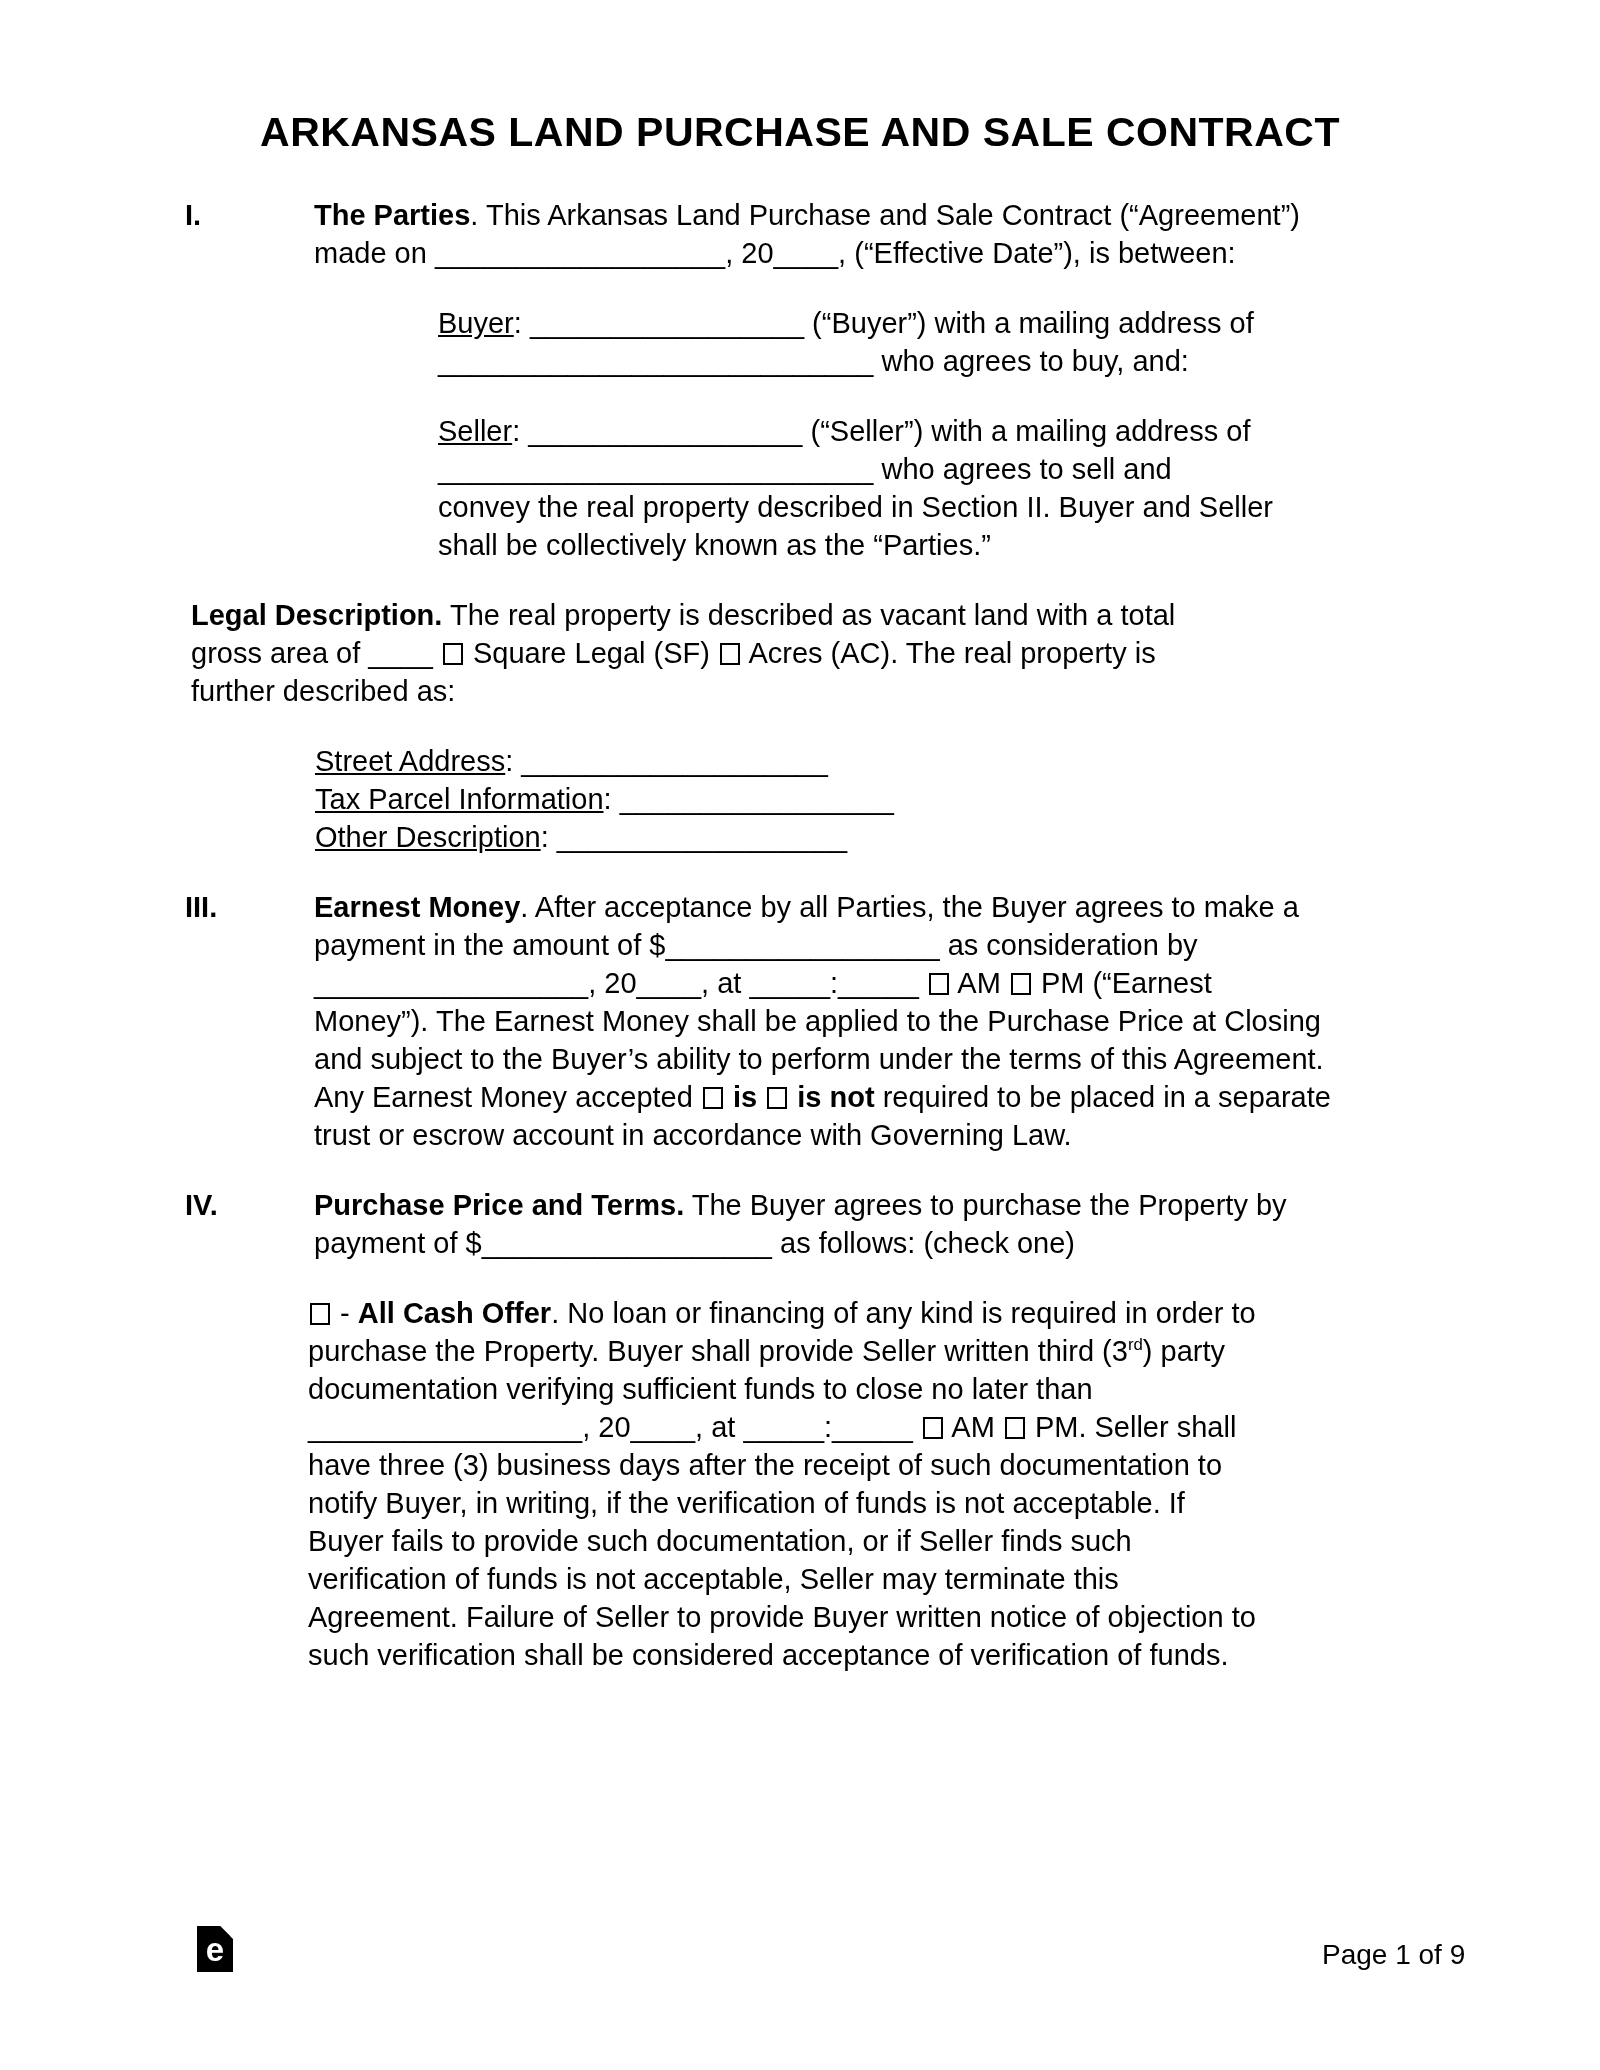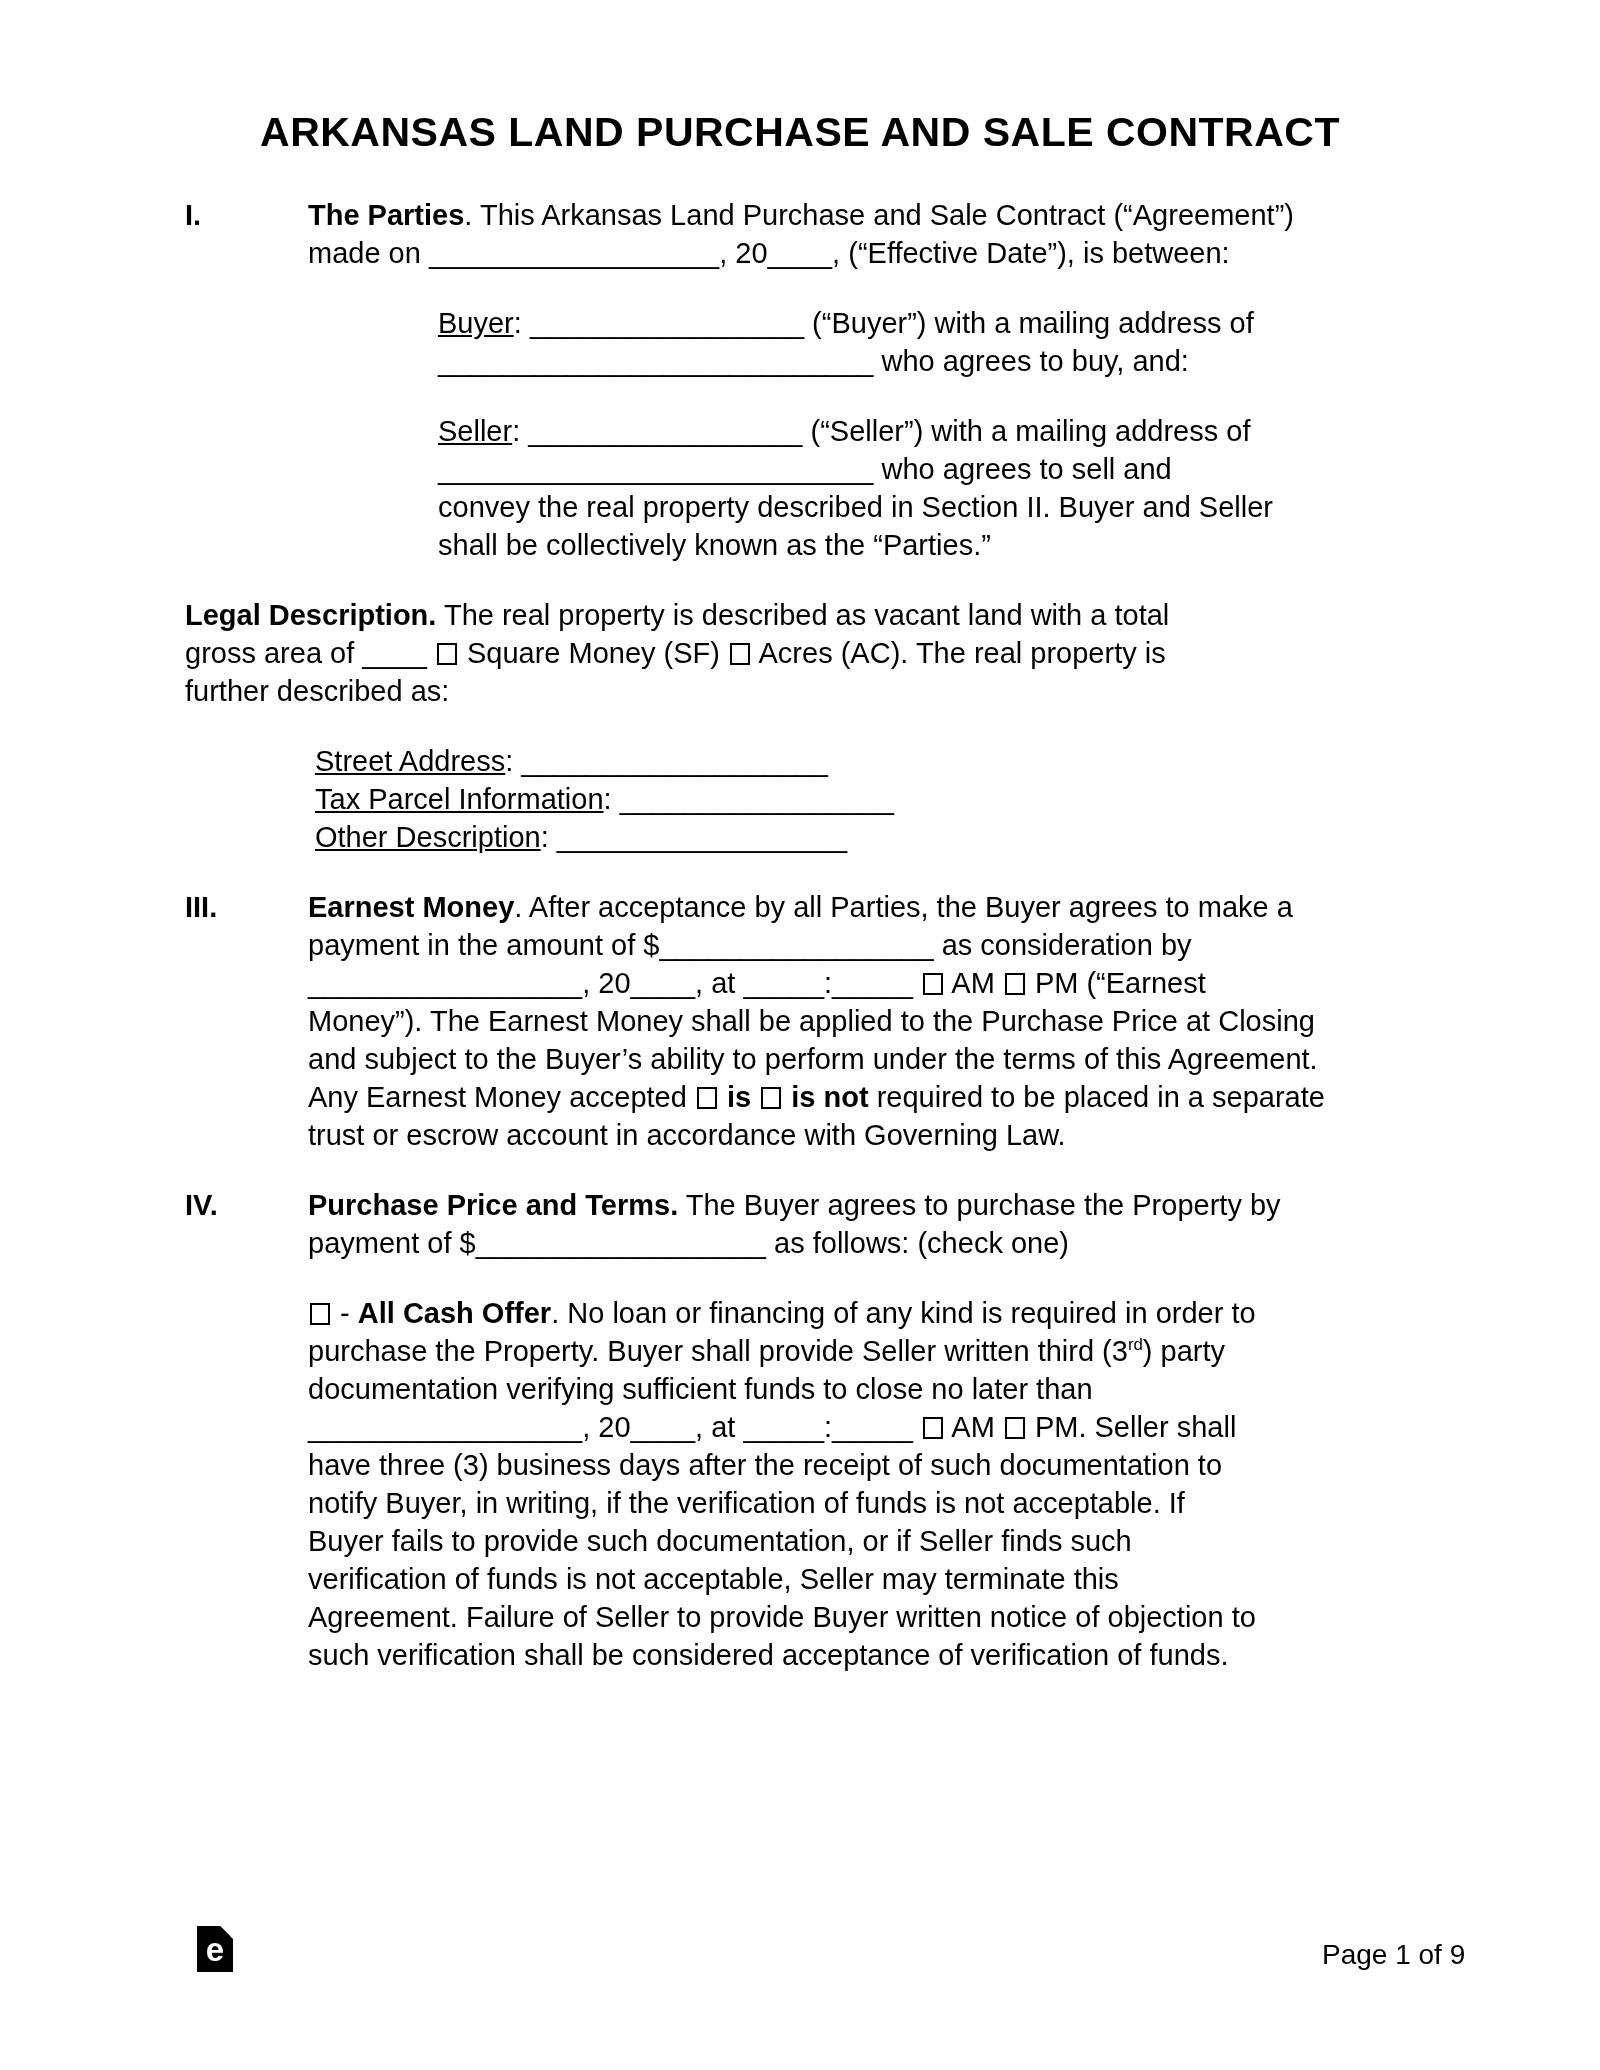--- a/index.html
+++ b/index.html
@@ -10,21 +10,21 @@
   .page { position:absolute; inset:0; padding-top:108px; box-sizing:border-box; }
   .doc-title {
     font-size:41px; line-height:48px; font-weight:bold; text-align:center;
     margin:0 40px 40px 40px; letter-spacing:0.5px;
   }
   .main { padding:0 220px 0 185px; }
   .section { display:flex; }
   .sec-num { width:123px; flex:none; font-weight:bold; }
   .sec-body { flex:1; min-width:0; }
   .para { white-space:pre-wrap; margin:0 0 32px 0; }
-  .ind-0 { margin-left:0; }
+  .ind-0 { margin-left:6px; }
   .ind-1 { margin-left:130px; }
   .ind-2 { }
   .bold { font-weight:bold; }
   .ul { text-decoration:underline; }
   .sup { font-size:0.58em; vertical-align:super; line-height:0; }
   .cb {
     display:inline-block; width:20px; height:22px; box-sizing:border-box;
     border:2px solid #000; vertical-align:-2px; margin:0 2px; background:#fff;
   }
   .footer-logo { position:absolute; left:197px; top:1926px; width:36px; height:46px; }
@@ -62,21 +62,21 @@
           <div class="para ind-1"><span class="ul">Seller</span><span>: _________________ (“Seller”) with a mailing address of
 ___________________________ who agrees to sell and
 convey the real property described in Section II. Buyer and Seller
 shall be collectively known as the “Parties.”</span></div>
         </div>
   </div>
 
   <div class="section">
     <div class="sec-body">
           <div class="para ind-0"><span class="bold">Legal Description.</span><span> The real property is described as vacant land with a total
-gross area of ____ </span><span class="cb"></span><span> Square Money (SF) </span><span class="cb"></span><span> Acres (AC). The real property is
+gross area of ____ </span><span class="cb"></span><span> Square Legal (SF) </span><span class="cb"></span><span> Acres (AC). The real property is
 further described as:</span></div>
           <div class="para ind-1"><span class="ul">Street Address</span><span>: ___________________
 </span><span class="ul">Tax Parcel Information</span><span>: _________________
 </span><span class="ul">Other Description</span><span>: __________________</span></div>
         </div>
   </div>
 
   <div class="section">
     <div class="sec-num">III.</div>
     <div class="sec-body">

